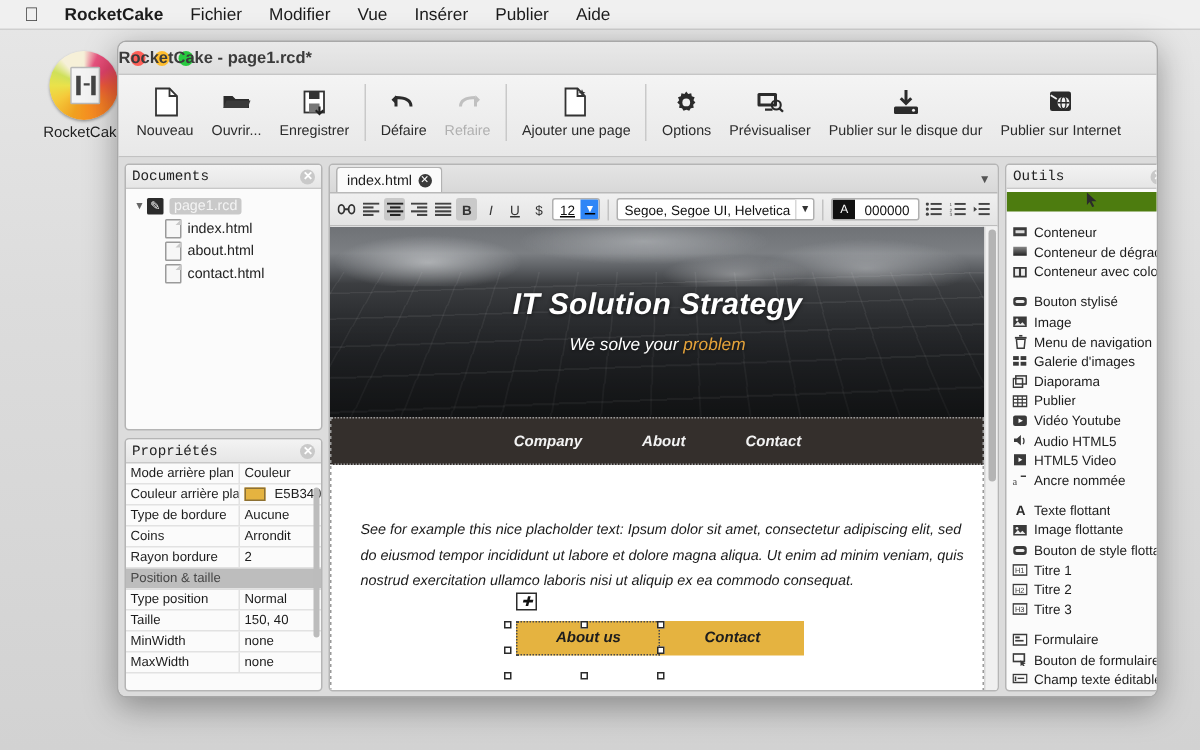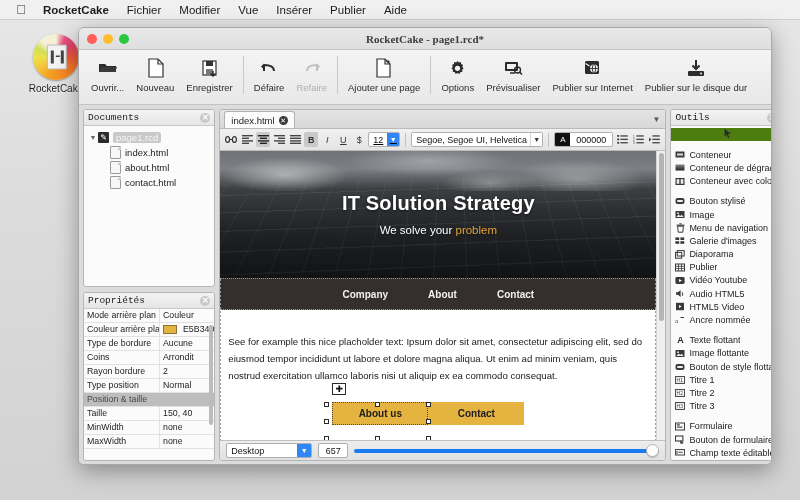--- a/index.html
+++ b/index.html
@@ -67,22 +67,22 @@
     height: 22px; background: linear-gradient(#e9e9e9,#dedede);
     border-bottom: 1px solid #c6c6c6; position: relative;
     display: flex; align-items: center;
   }
   .traffic { display: flex; gap: 6px; padding-left: 8px; }
   .dot { width: 10px; height: 10px; border-radius: 50%; }
   .dot.red { background: #ff5f57; }
   .dot.yellow { background: #ffbd2e; }
   .dot.green { background: #28c940; }
   .win-title {
-    position: absolute; left: 0; right: 0; text-align: center;
-    font-size: 11px; font-weight: bold; color: #3b3b3b; font-family: Liberation Serif, serif;
+    position: absolute; left: 0; right: 0; text-align: left;
+    font-size: 11px; font-weight: bold; color: #3b3b3b;
   }
 
   
   .app-toolbar {
     height: 55px; background: linear-gradient(#f4f4f4,#e8e8e8);
     border-bottom: 1px solid #c2c2c2;
     display: flex; align-items: flex-start; padding: 4px 6px 0 6px;
   }
   .tb-btn {
     display: flex; flex-direction: column; align-items: center; justify-content: flex-start;
@@ -233,21 +233,21 @@
     background: #fff; border-radius: 2px; overflow: hidden;
   }
   .color-chip {
     width: 15px; height: 13px; background: #111; color: #fff; font-size: 8px;
     display: flex; align-items: center; justify-content: center;
   }
   .color-combo .val { font-size: 9px; padding: 0 6px; color: #111; }
 
   
   .canvas-wrap { flex: 1; display: flex; overflow: hidden; background: #fff; position: relative; }
-  .canvas { flex: 1; position: relative; overflow: hidden; background: #fff; }
+  .canvas { flex: 1; position: relative; overflow: hidden; background: #fff; font-style: italic; }
 
   .hero {
     height: 127px; position: relative; overflow: hidden;
     background:
       linear-gradient(180deg, #6f7276 0%, #7c7f83 14%, #5d6064 22%, #3c3e41 30%, #2e3033 45%, #232528 70%, #1b1d1f 100%);
   }
   .hero-clouds {
     position: absolute; left:0; top:0; right:0; height: 40px;
     background:
       radial-gradient(ellipse 90px 26px at 15% 60%, rgba(230,232,234,0.55), rgba(230,232,234,0) 70%),
@@ -278,21 +278,21 @@
   }
   .hero-sub .accent { color: #E5A33A; }
 
   .navbar {
     height: 32px; background: #342f2c; display: flex; align-items: center;
     justify-content: center; gap: 40px;
     border-top: 1px dotted #9a9a9a; border-bottom: 1px dotted #9a9a9a;
   }
   .nav-link { font-size: 10px; font-weight: bold; color: #f2f2f2; }
 
-  .content-area { padding: 24px 8px 0 8px; position: relative; }
+  .content-area { padding: 36px 8px 0 8px; position: relative; margin-left: 12px; }
   .para {
     font-size: 9.6px; color: #1a1a1a; line-height: 1.75;
   }
 
   .btn-row { position: relative; margin-top: 18px; padding-left: 104px; display: flex; }
   .wbtn {
     width: 96px; height: 23px; background: #E5B340;
     display: flex; align-items: center; justify-content: center;
     font-size: 10px; font-weight: bold; color: #1d1d1d;
   }
@@ -395,35 +395,35 @@
       <div class="dot red"></div>
       <div class="dot yellow"></div>
       <div class="dot green"></div>
     </div>
     <div class="win-title">RocketCake - page1.rcd*</div>
   </div>
 
   <div class="app-toolbar">
     <div class="tb-btn">
       <div class="tb-icon">
+        <svg width="17" height="20" viewBox="0 0 17 20">
+            <path d="M2 1h9l5 5v13H2z" fill="#fff" stroke="#333" stroke-width="1.2"></path>
+            <path d="M11 1v5h5" fill="none" stroke="#333" stroke-width="1.2"></path>
+          </svg>
+      </div>
+      <div class="tb-label">Nouveau</div>
+    </div>
+    <div class="tb-btn">
+      <div class="tb-icon">
         <svg width="20" height="18" viewBox="0 0 20 18">
             <path d="M1 13V5h6l2 2h9v6z" fill="#2b2b2b"></path>
             <path d="M1 13l2-5h16l-2 5z" fill="#3a3a3a"></path>
           </svg>
       </div>
       <div class="tb-label">Ouvrir...</div>
-    </div>
-    <div class="tb-btn">
-      <div class="tb-icon">
-        <svg width="17" height="20" viewBox="0 0 17 20">
-            <path d="M2 1h9l5 5v13H2z" fill="#fff" stroke="#333" stroke-width="1.2"></path>
-            <path d="M11 1v5h5" fill="none" stroke="#333" stroke-width="1.2"></path>
-          </svg>
-      </div>
-      <div class="tb-label">Nouveau</div>
     </div>
     <div class="tb-btn">
       <div class="tb-icon">
         <svg width="18" height="19" viewBox="0 0 18 19">
             <rect x="2" y="2" width="13" height="14" fill="#fff" stroke="#333" stroke-width="1.2"></rect>
             <rect x="5" y="2" width="7" height="5" fill="#333"></rect>
             <rect x="5" y="10" width="7" height="6" fill="#777"></rect>
             <path d="M12 12v5M9.5 14.5L12 17l2.5-2.5" stroke="#222" stroke-width="1.4" fill="none"></path>
           </svg>
       </div>
@@ -482,39 +482,39 @@
             <rect x="4" y="5" width="9" height="5" fill="#f0f0f0"></rect>
             <path d="M7 14h5" stroke="#2b2b2b" stroke-width="1.5"></path>
             <circle cx="14.5" cy="11" r="3" fill="none" stroke="#2b2b2b" stroke-width="1.4"></circle>
             <path d="M16.6 13.2L19 15.5" stroke="#2b2b2b" stroke-width="1.6"></path>
           </svg>
       </div>
       <div class="tb-label">Prévisualiser</div>
     </div>
     <div class="tb-btn">
       <div class="tb-icon">
+        <svg width="20" height="19" viewBox="0 0 20 19">
+            <path d="M10 1v8M6.5 6.5L10 10l3.5-3.5" stroke="#2b2b2b" stroke-width="2" fill="none"></path>
+            <rect x="2" y="12" width="16" height="5" rx="1" fill="#2b2b2b"></rect>
+            <circle cx="15" cy="14.5" r="1" fill="#f0f0f0"></circle>
+          </svg>
+      </div>
+      <div class="tb-label">Publier sur le disque dur</div>
+    </div>
+    <div class="tb-btn">
+      <div class="tb-icon">
         <svg width="19" height="18" viewBox="0 0 19 18">
             <rect x="2" y="2" width="14" height="13" rx="1.5" fill="#2b2b2b"></rect>
             <circle cx="11" cy="9.5" r="4" fill="#f0f0f0"></circle>
             <ellipse cx="11" cy="9.5" rx="1.7" ry="4" fill="none" stroke="#2b2b2b" stroke-width="0.9"></ellipse>
             <path d="M7 9.5h8" stroke="#2b2b2b" stroke-width="0.9"></path>
             <path d="M2.5 4.5l4 2.5" stroke="#f0f0f0" stroke-width="1.2"></path>
           </svg>
       </div>
       <div class="tb-label">Publier sur Internet</div>
-    </div>
-    <div class="tb-btn">
-      <div class="tb-icon">
-        <svg width="20" height="19" viewBox="0 0 20 19">
-            <path d="M10 1v8M6.5 6.5L10 10l3.5-3.5" stroke="#2b2b2b" stroke-width="2" fill="none"></path>
-            <rect x="2" y="12" width="16" height="5" rx="1" fill="#2b2b2b"></rect>
-            <circle cx="15" cy="14.5" r="1" fill="#f0f0f0"></circle>
-          </svg>
-      </div>
-      <div class="tb-label">Publier sur le disque dur</div>
     </div>
   </div>
 
   <div class="win-body">
 
     <div class="left-col">
 
       <div class="panel documents-panel">
         <div class="panel-header">
           <span class="ttl">Documents</span>
@@ -566,26 +566,26 @@
             <div class="prop-val">Aucune</div>
           </div>
           <div class="prop-row">
             <div class="prop-name">Coins</div>
             <div class="prop-val">Arrondit</div>
           </div>
           <div class="prop-row">
             <div class="prop-name">Rayon bordure</div>
             <div class="prop-val">2</div>
           </div>
+          <div class="prop-row section">
+            <div class="prop-name">Position &amp; taille</div>
+          </div>
           <div class="prop-row">
             <div class="prop-name">Type position</div>
             <div class="prop-val">Normal</div>
-          </div>
-          <div class="prop-row section">
-            <div class="prop-name">Position &amp; taille</div>
           </div>
           <div class="prop-row">
             <div class="prop-name">Taille</div>
             <div class="prop-val">150, 40</div>
           </div>
           <div class="prop-row">
             <div class="prop-name">MinWidth</div>
             <div class="prop-val">none</div>
           </div>
           <div class="prop-row">
@@ -746,31 +746,20 @@
                 </div>
               </div>
             </div>
           </div>
 
           <div class="canvas-vsb">
             <div class="thumb"></div>
           </div>
         </div>
 
-        <div class="status-bar">
-          <div class="device-combo">
-            <span class="val">Desktop</span>
-            <span class="combo-arrow">▼</span>
-          </div>
-          <div class="width-box">657</div>
-          <div class="slider">
-            <div class="slider-track"></div>
-            <div class="slider-knob"></div>
-          </div>
-        </div>
       </div>
     </div>
 
     <div class="right-col">
       <div class="panel tools-panel">
         <div class="panel-header">
           <span class="ttl">Outils</span>
           <span class="close-x">✕</span>
         </div>
         <div class="tools-list">

